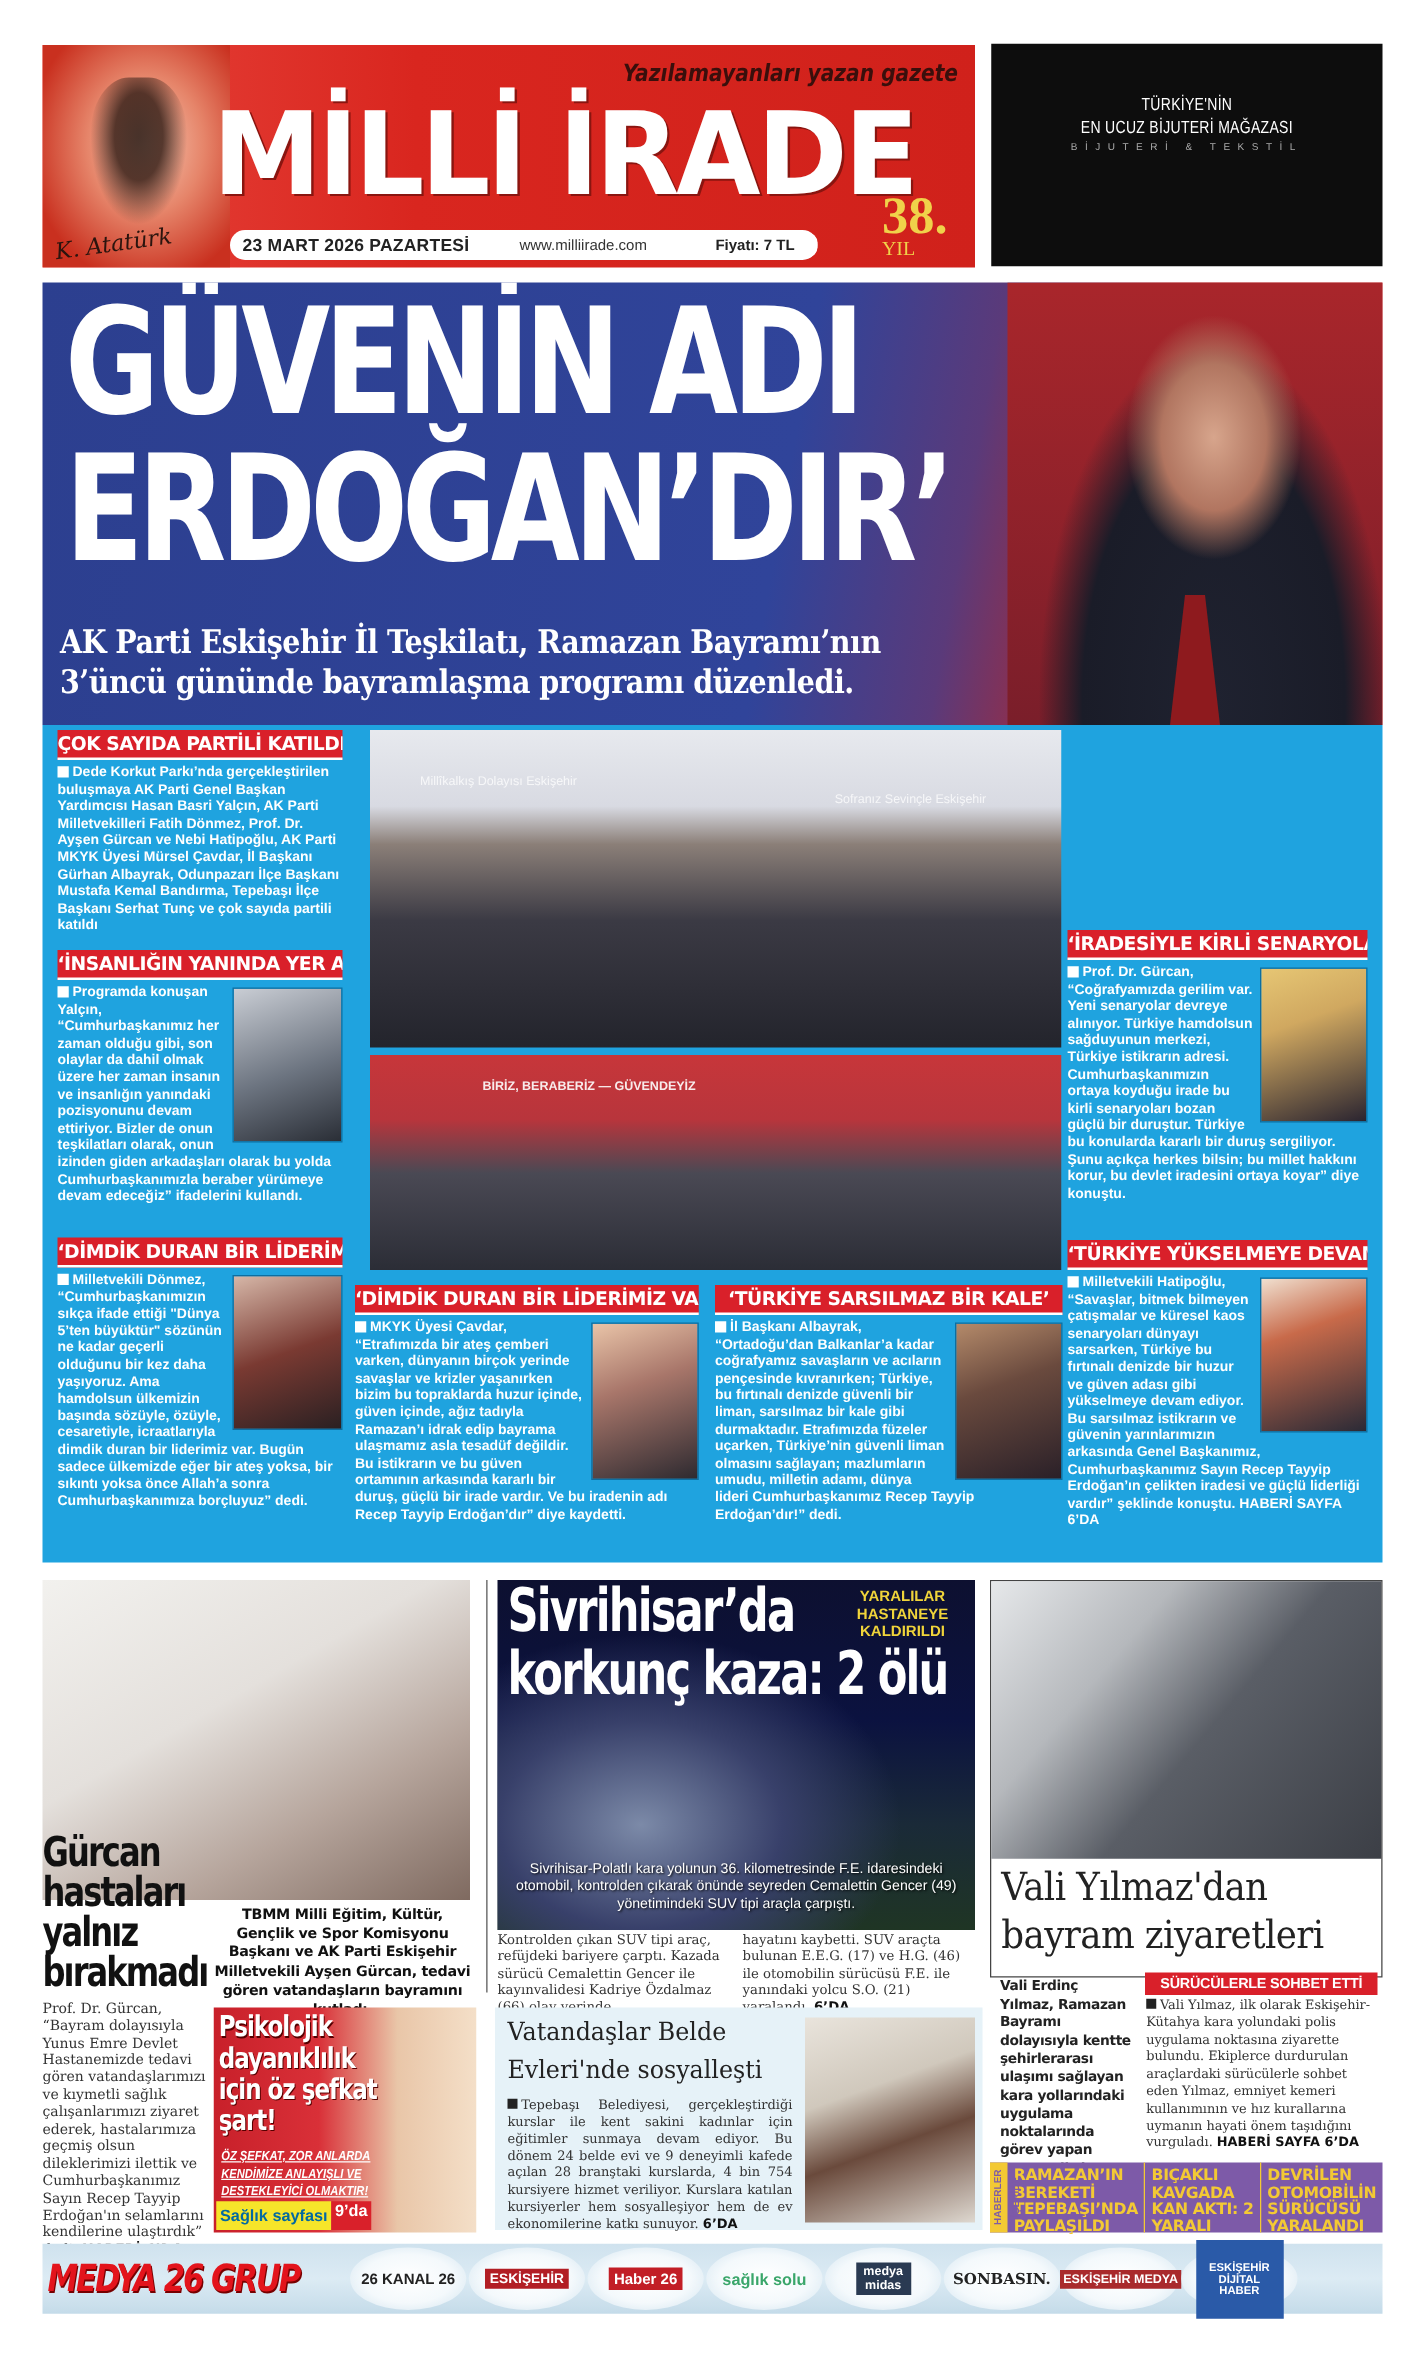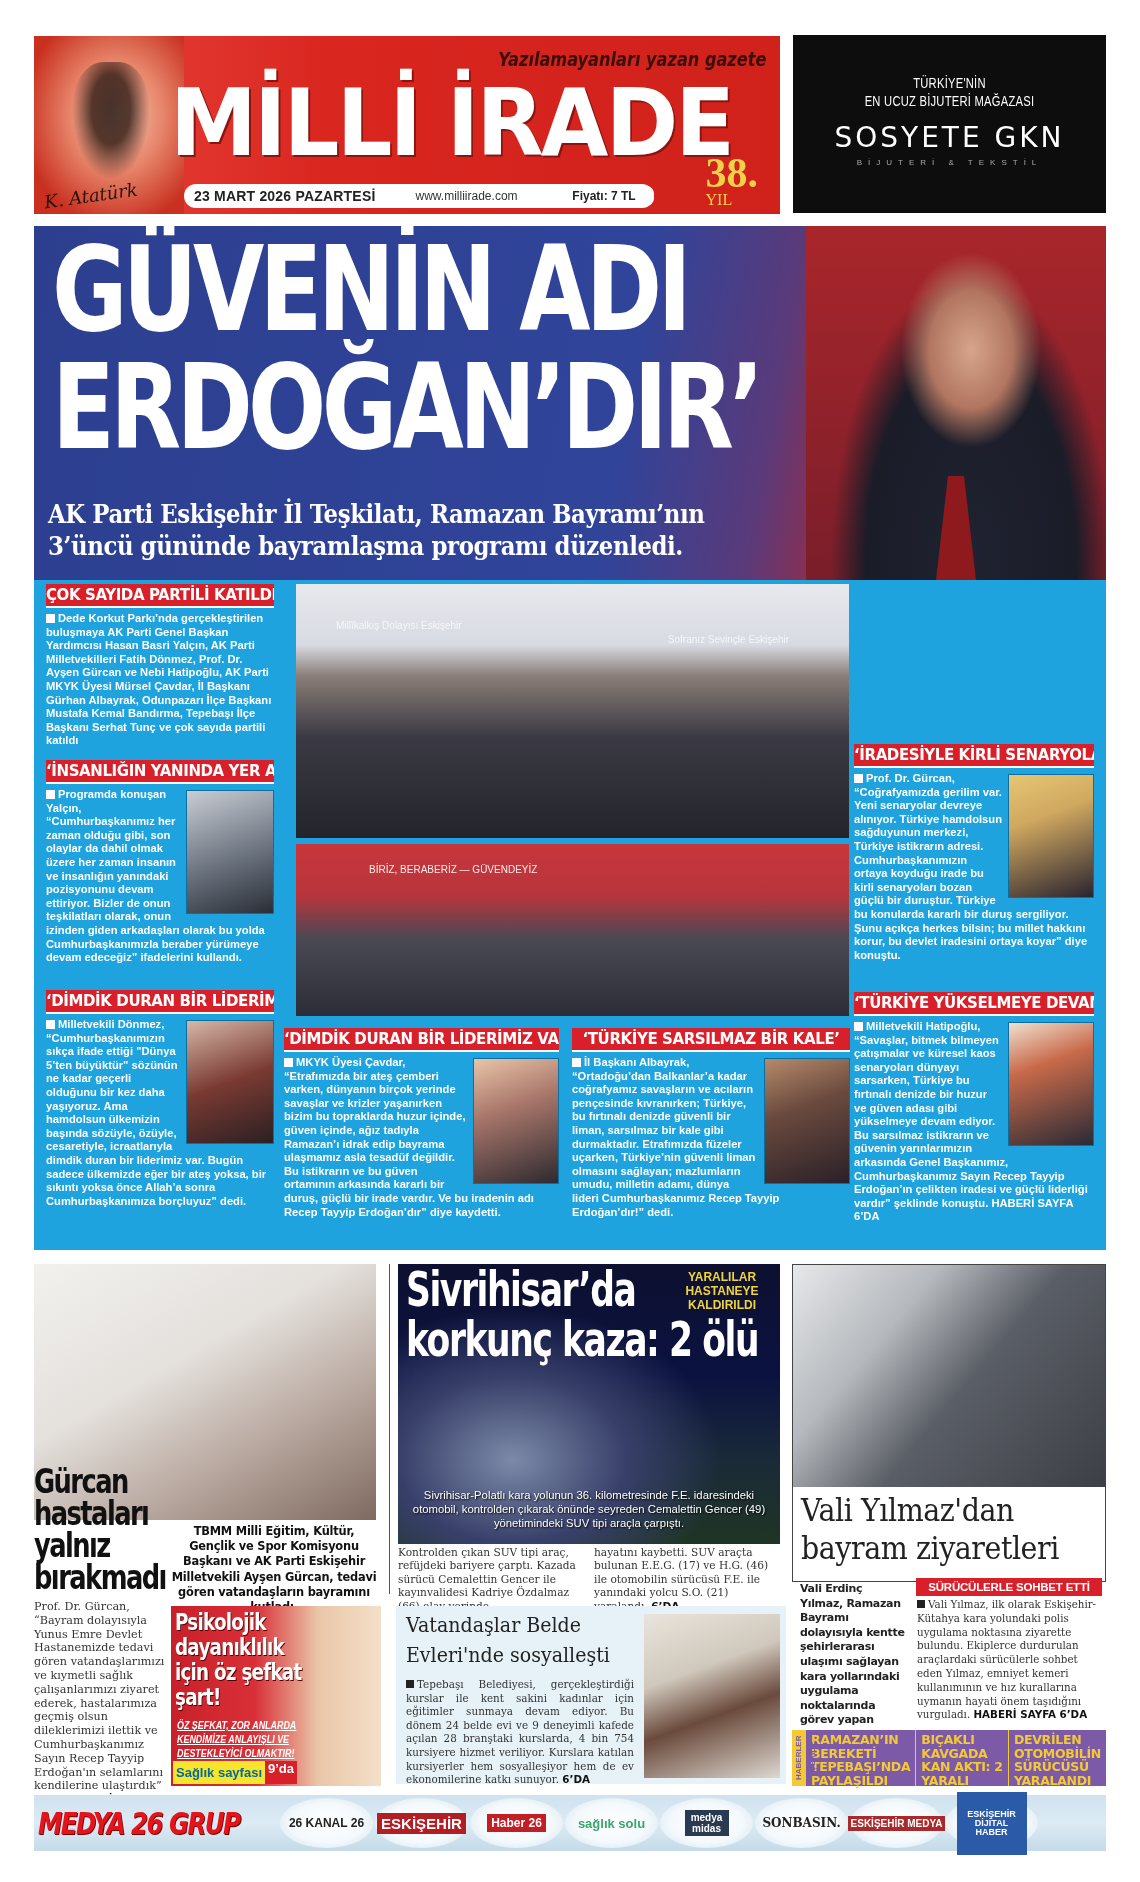--- a/index.html
+++ b/index.html
@@ -75,21 +75,21 @@
 #valiBody b{font-family:"DejaVu Sans",sans-serif;color:#111}
 #ticker{left:792px;top:1730px;width:314px;height:56px;background:#7d5aa8;display:flex;align-items:stretch}
 #ticker .side{width:14px;background:#f3c934;color:#7d5aa8;font-weight:bold;font-size:8px;writing-mode:vertical-rl;transform:rotate(180deg);text-align:center;line-height:14px}
 #ticker .item{flex:1;color:#f3c934;font-weight:bold;font-size:12.5px;line-height:13.5px;padding:3px 5px;font-family:"DejaVu Sans",sans-serif;letter-spacing:-.3px}
 #ticker .item+.item{border-left:1px solid #f3c934}
 
 #footer{left:34px;top:1795px;width:1072px;height:56px;background:linear-gradient(180deg,#cfe2ee 0%,#dcebf4 50%,#c4dbe9 100%);display:flex;align-items:center}
 #footer .grp{font-family:"DejaVu Sans",sans-serif;font-weight:bold;font-style:italic;color:#e3141c;font-size:30px;letter-spacing:-2px;transform:scaleX(.82);transform-origin:left;margin-left:4px;width:240px;white-space:nowrap;text-shadow:1px 1px 0 #700}
 #footer .logo{width:93px;height:50px;margin-left:2px;border-radius:50%;background:radial-gradient(ellipse at 50% 50%,#fff 0%,#f4f9fc 55%,#cfe2ee 100%);display:flex;align-items:center;justify-content:center;font-weight:bold;font-size:12px;text-align:center;white-space:nowrap}
 .lg-kanal{color:#222}
-.lg-esk{color:#fff;background:#b21e24;padding:2px 4px;font-size:15px}
+.lg-esk{color:#fff;background:#b21e24;padding:2px 4px;font-size:11px}
 .lg-haber{color:#fff;background:#c21e26;padding:2px 4px}
 .lg-saglik{color:#3aa66a;font-size:13px}
 .lg-medya{color:#fff;background:#2a3a52;padding:2px 4px;font-size:10px;line-height:11px;white-space:normal;width:44px}
 .lg-son{color:#222;font-family:"DejaVu Serif",serif}
 .lg-eskm{color:#fff;background:#a92a2c;padding:2px 3px;font-size:10px}
 .lg-eskd{color:#fff;background:#2a5aa8;padding:18px 3px;font-size:9px;line-height:9px;white-space:normal;width:70px}
 </style>
 </head>
 <body>
 
@@ -107,21 +107,20 @@
   <div id="price" class="abs">Fiyatı: 7 TL</div>
   <div id="anniv" class="abs">
     <span>38.</span>
     <span class="y">YIL</span>
   </div>
 </div>
 
 <div id="ad" class="abs">
   <div class="l1">TÜRKİYE'NİN</div>
   <div class="l2">EN UCUZ BİJUTERİ MAĞAZASI</div>
-  <div class="brand">SOSYETE GKN</div>
   <div class="sub">BİJUTERİ &amp; TEKSTİL</div>
 </div>
 
 <div id="hero" class="abs">
   <div id="erdogan" class="abs">
     <div class="tie"></div>
   </div>
   <div id="headline" class="abs">
     <div>GÜVENİN ADI</div>
     <div>ERDOĞAN’DIR’</div>
@@ -150,21 +149,21 @@
       <div class="photo ph" style="width:88px;height:124px;background:linear-gradient(160deg,#d6b7a8,#7a3a32 50%,#2a2022)"></div>
       <span class="sq"></span><span>Milletvekili Dönmez, “Cumhurbaşkanımızın sıkça ifade ettiği "Dünya 5’ten büyüktür" sözünün ne kadar geçerli olduğunu bir kez daha yaşıyoruz. Ama hamdolsun ülkemizin başında sözüyle, özüyle, cesaretiyle, icraatlarıyla dimdik duran bir liderimiz var. Bugün sadece ülkemizde eğer bir ateş yoksa, bir sıkıntı yoksa önce Allah’a sonra Cumhurbaşkanımıza borçluyuz” dedi.</span></div>
   </div>
 
   <div id="photos" class="abs">
     <div id="ph1">
       <span class="phlabel" style="left:40px;top:36px">Millîkalkış Dolayısı Eskişehir</span>
       <span class="phlabel" style="right:60px;top:50px">Sofranız Sevinçle Eskişehir</span>
     </div>
     <div id="ph2">
-      <span class="phlabel" style="left:73px;top:20px;font-weight:normal;opacity:.9">BİRİZ, BERABERİZ — GÜVENDEYİZ</span>
+      <span class="phlabel" style="left:90px;top:20px;font-weight:bold;opacity:.9">BİRİZ, BERABERİZ — GÜVENDEYİZ</span>
     </div>
   </div>
 
   <div class="abs" style="left:250px;top:448px;width:275px">
     <div class="redhead">‘DİMDİK DURAN BİR LİDERİMİZ VAR’</div>
     <div class="body" style="margin-top:4px">
       <div class="photo ph" style="width:86px;height:126px;background:linear-gradient(160deg,#e9c4a8,#a8766a 40%,#2e2a30)"></div>
       <span class="sq"></span><span>MKYK Üyesi Çavdar, “Etrafımızda bir ateş çemberi varken, dünyanın birçok yerinde savaşlar ve krizler yaşanırken bizim bu topraklarda huzur içinde, güven içinde, ağız tadıyla Ramazan’ı idrak edip bayrama ulaşmamız asla tesadüf değildir. Bu istikrarın ve bu güven ortamının arkasında kararlı bir duruş, güçlü bir irade vardır. Ve bu iradenin adı Recep Tayyip Erdoğan’dır” diye kaydetti.</span></div>
   </div>
   <div class="abs" style="left:538px;top:448px;width:278px">

